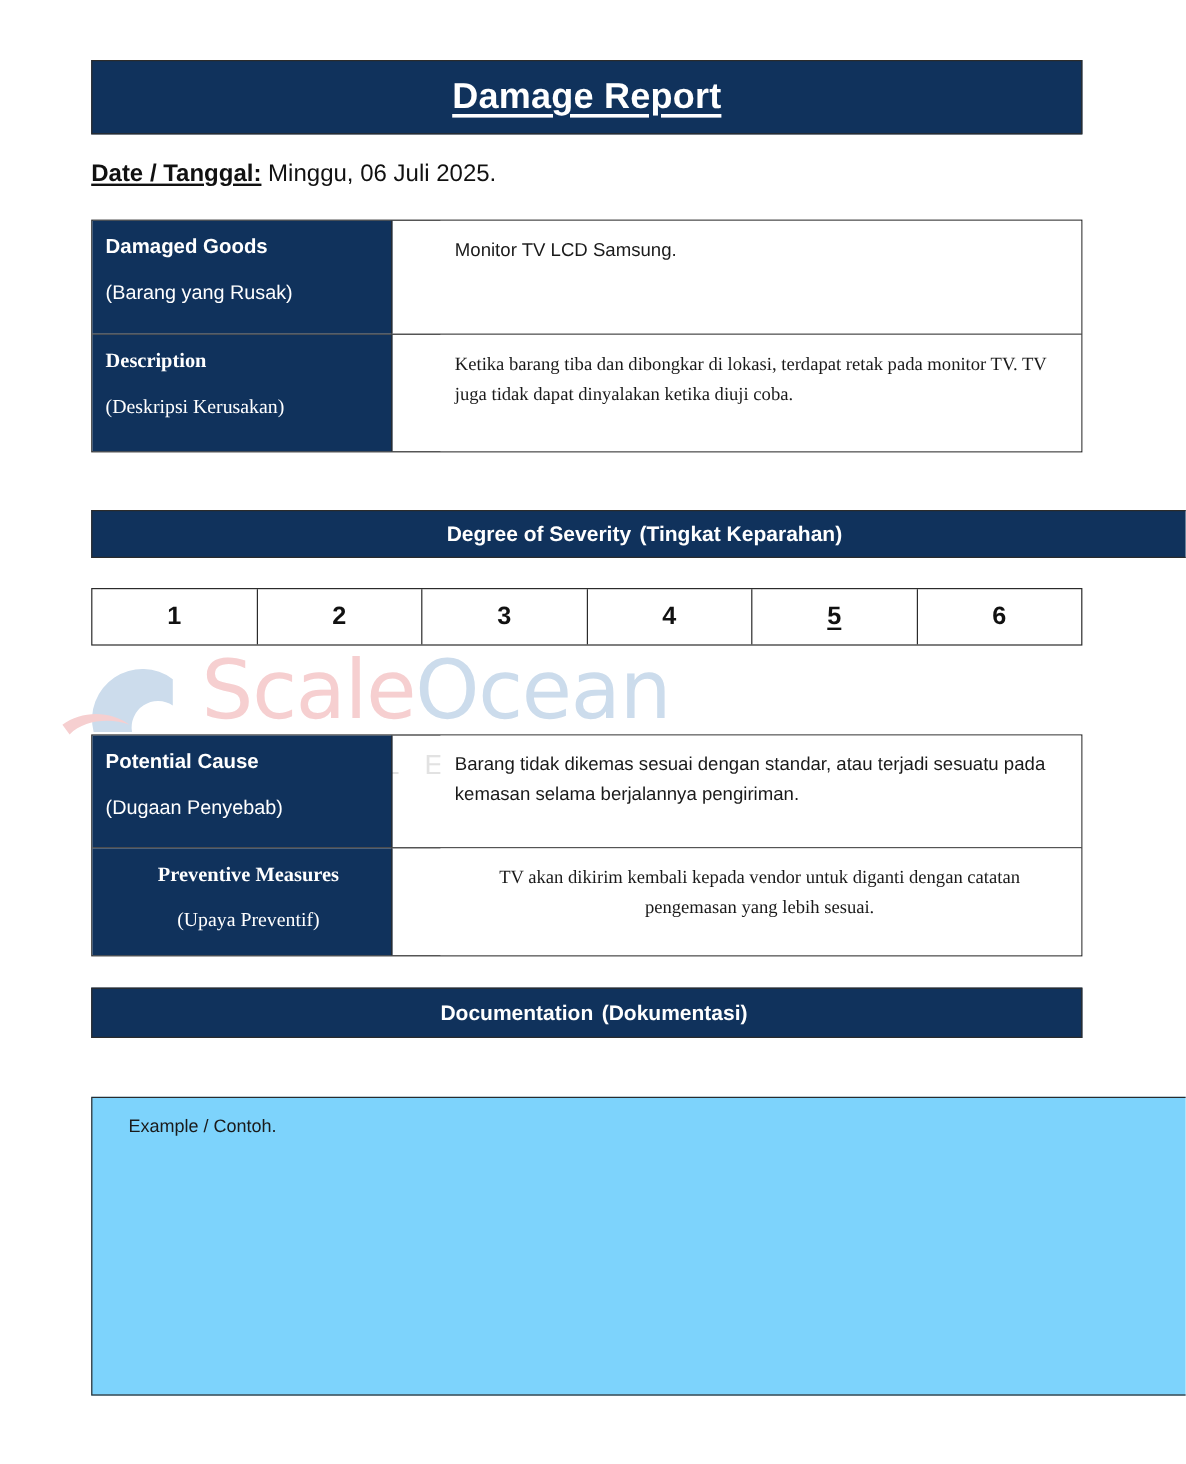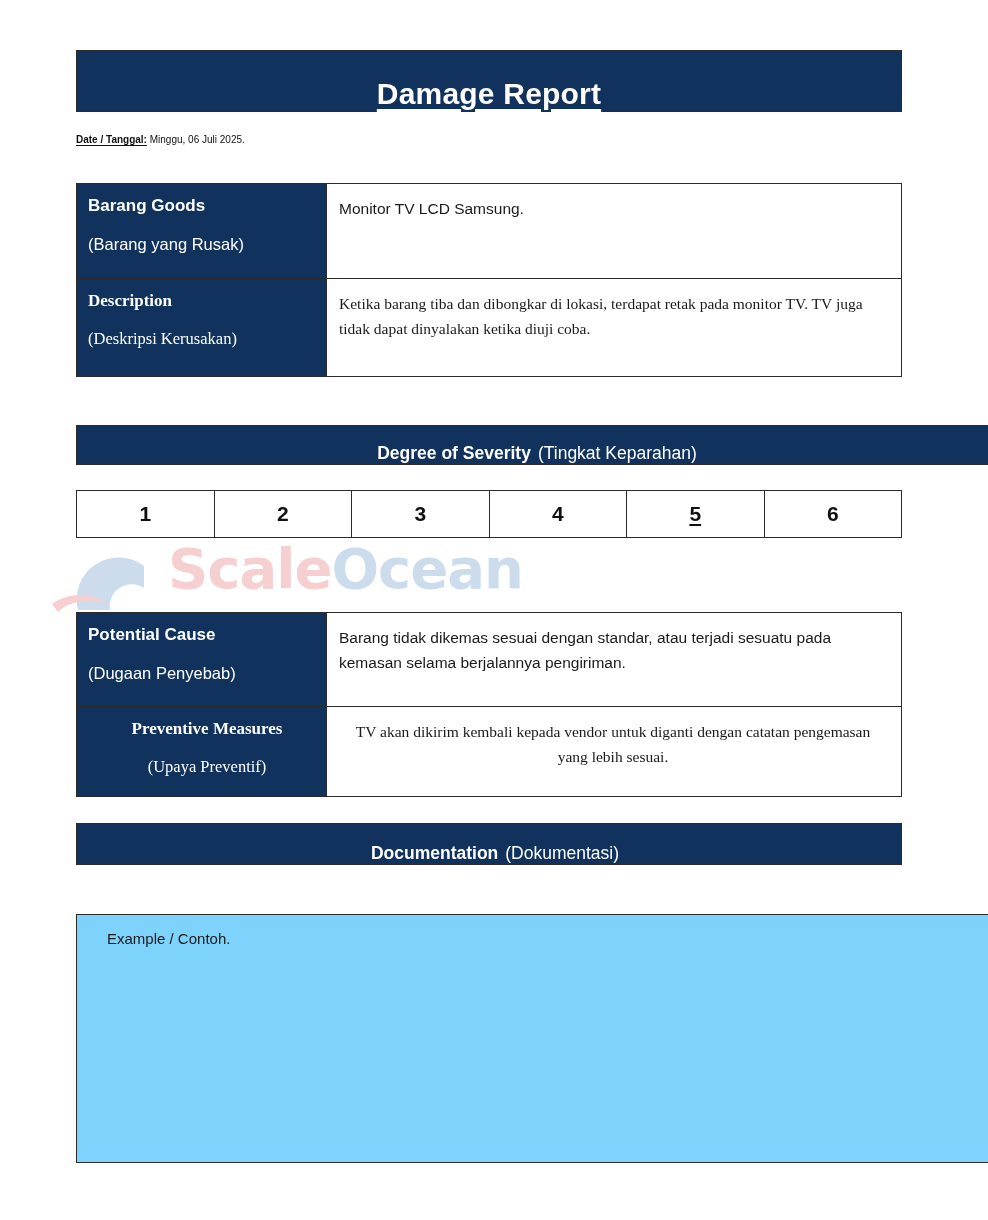--- a/index.html
+++ b/index.html
@@ -30,22 +30,22 @@
     position: absolute;
     left: 8px;
     top: 8px;
     width: 120px;
     height: 100px;
   }
   .wm-word {
     position: absolute;
     left: 128px;
     top: -4px;
-    font-size: 56px;
-    font-weight: 700;
+    font-size: 68px;
+    font-weight: 400;
     letter-spacing: -1px;
     white-space: nowrap;
     font-family: "DejaVu Sans", sans-serif;
     text-align: center;
   }
   .wm-scale { color: #f6cfd0; }
   .wm-ocean { color: #ccdcec; }
   .wm-tag {
     position: absolute;
     left: 132px;
@@ -60,41 +60,41 @@
   
   .page { position: absolute; inset: 0; z-index: 2; }
 
   .navy-bar {
     position: absolute;
     background: #10325c;
     border: 1px solid #2b2b2b;
     box-sizing: border-box;
     color: #ffffff;
     display: flex;
-    align-items: flex-end;
+    align-items: center;
     justify-content: center;
   }
 
   
   #title-bar {
     left: 76px; top: 50px; width: 826px; height: 62px;
   }
   .title-text {
     font-size: 30px;
     font-weight: 700;
     text-decoration: underline;
     text-underline-offset: 5px;
     letter-spacing: 0.2px;
   }
 
   
   #date-line {
     position: absolute;
     left: 76px; top: 134px;
-    font-size: 10px;
+    font-size: 20px;
     white-space: nowrap;
   }
   #date-line .lbl {
     font-weight: 700;
     text-decoration: underline;
     text-underline-offset: 2px;
   }
   #date-line .val { font-weight: 400; }
 
   
@@ -135,35 +135,36 @@
     line-height: 1.25;
   }
   .kv-value {
     flex: 1 1 auto;
     background: #ffffff;
     box-sizing: border-box;
     padding: 12px 14px 12px 12px;
     font-size: 15.5px;
     line-height: 1.62;
     color: #1a1a1a;
+    margin-left: 40px;
   }
 
   #table-goods { top: 183px; }
   #table-goods .kv-row:nth-child(1) { min-height: 94px; }
   #table-goods .kv-row:nth-child(2) { min-height: 98px; }
 
   #table-cause { top: 612px; }
   #table-cause .kv-row:nth-child(1) { min-height: 93px; }
   #table-cause .kv-row:nth-child(2) { min-height: 90px; text-align: center; }
 
   
   #severity-bar { left: 76px; top: 425px; width: 922px; height: 40px; }
   #documentation-bar { left: 76px; top: 823px; width: 826px; height: 42px; padding-left: 12px; }
   .section-en { font-size: 17.5px; font-weight: 700; }
-  .section-id { font-size: 17.5px; font-weight: 400; margin-left: 7px; }
+  .section-id { font-size: 17.5px; font-weight: 700; margin-left: 7px; }
 
   
   #severity-scale {
     position: absolute;
     left: 76px; top: 490px;
     width: 826px; height: 48px;
     box-sizing: border-box;
     border: 1px solid #2b2b2b;
     display: flex;
     background: #ffffff;
@@ -218,21 +219,21 @@
     <span class="title-text">Damage Report</span>
   </div>
 
   <div id="date-line">
     <span class="lbl">Date / Tanggal:</span><span class="val"> Minggu, 06 Juli 2025.</span>
   </div>
 
   <div class="kv-table" id="table-goods">
     <div class="kv-row">
       <div class="kv-label">
-        <span class="en">Barang Goods</span>
+        <span class="en">Damaged Goods</span>
         <span class="id">(Barang yang Rusak)</span>
       </div>
       <div class="kv-value">Monitor TV LCD Samsung.</div>
     </div>
     <div class="kv-row">
       <div class="kv-label">
         <span class="en">Description</span>
         <span class="id">(Deskripsi Kerusakan)</span>
       </div>
       <div class="kv-value">Ketika barang tiba dan dibongkar di lokasi, terdapat retak pada monitor TV. TV juga tidak dapat dinyalakan ketika diuji coba.</div>

